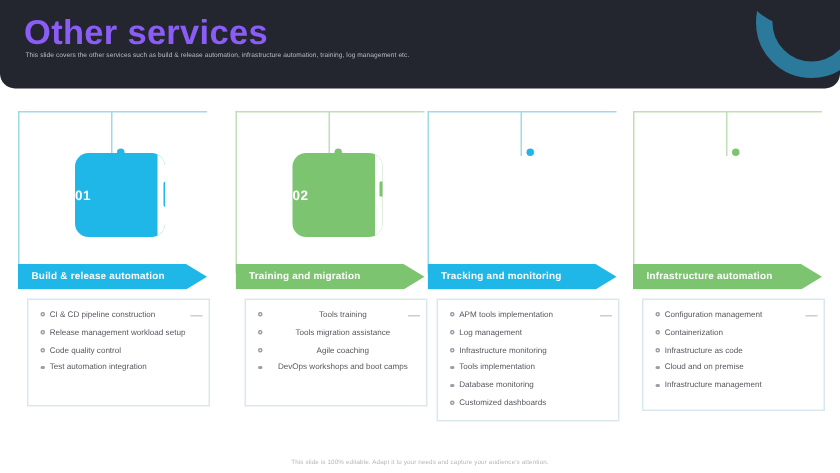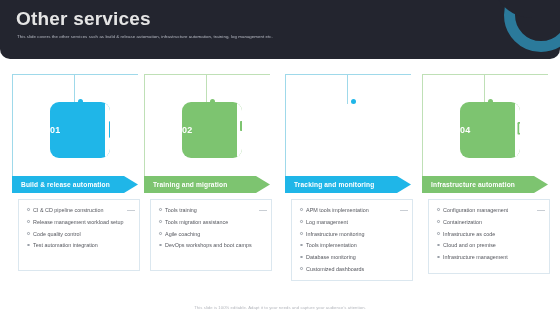--- a/index.html
+++ b/index.html
@@ -24,31 +24,31 @@
     width:74px;height:74px;border-radius:50%;
     border:11px solid #2b7a9b;
     box-sizing:border-box;
   }
   .ring-mask{
     position:absolute;right:24px;top:-26px;width:44px;height:44px;
     background:#23252f;border-radius:0 0 0 40px;
   }
   .title{
     position:absolute;left:16px;top:8px;
-    color:#e5e5e5;font-size:19px;font-weight:700;letter-spacing:.2px;
+    color:#8b5cf6;font-size:23px;font-weight:700;letter-spacing:.2px;
   }
   .subtitle{
     position:absolute;left:17px;top:34px;width:430px;
     color:#b9bcc6;font-size:4.4px;letter-spacing:.05px;line-height:1.3;
   }
 
   
   .cols{position:absolute;left:0;top:64px;width:560px;height:225px;}
   .col{position:absolute;top:0;width:130px;height:225px;}
-  .col0{left:12px;} .col1{left:144px;} .col2{left:285px;} .col3{left:422px;}
+  .col0{left:12px;} .col1{left:157px;text-align:center;} .col2{left:285px;} .col3{left:422px;}
 
   
   .bracket{position:absolute;left:0;top:10px;width:126px;height:1px;}
   .bracket .hline{position:absolute;left:0;top:0;width:126px;height:1px;}
   .bracket .vleft{position:absolute;left:0;top:0;width:1px;height:108px;}
   .bracket .vmid{position:absolute;left:62px;top:0;width:1px;height:30px;}
 
   
   .card{
     position:absolute;left:38px;top:38px;width:60px;height:56px;
@@ -252,35 +252,20 @@
       </div>
     </div>
 
     <div class="col col3">
       <div class="bracket">
         <div class="hline" style="background:#bfe0b6"></div>
         <div class="vleft" style="background:#bfe0b6"></div>
         <div class="vmid" style="background:#bfe0b6"></div>
       </div>
       <div class="nub" style="background:#7dc470"></div>
-      <div class="card" style="background:#7dc470">
-        <div class="num">04</div>
-        <div class="glyph">
-          <svg width="24" height="24" viewBox="0 0 24 24">
-            <rect x="2.5" y="4" width="19" height="12.6" rx="1.2" fill="#7dc470"></rect>
-            <rect x="4.2" y="5.7" width="15.6" height="9.2" fill="#ffffff"></rect>
-            <rect x="5.4" y="6.8" width="4.4" height="1" fill="#7dc470"></rect>
-            <rect x="5.4" y="8.4" width="3.2" height="1" fill="#7dc470"></rect>
-            <circle cx="14" cy="10.4" r="3.5" fill="none" stroke="#7dc470" stroke-width="1.5"></circle>
-            <rect x="16.2" y="12.3" width="3.4" height="1.5" rx=".7" fill="#7dc470" transform="rotate(42 16.2 12.3)"></rect>
-            <rect x="10.4" y="17.4" width="3.2" height="2" fill="#7dc470"></rect>
-            <rect x="7.4" y="19.2" width="9.2" height="1.4" rx=".6" fill="#7dc470"></rect>
-          </svg>
-        </div>
-      </div>
       <div class="banner" style="background:#7dc470">
         <span>Infrastructure automation</span>
       </div>
       <div class="listbox b4">
         <div class="tickmark"></div>
         <div class="bullet">
             <span class="dot"></span>
             <span class="txt">Configuration management</span>
           </div>
         <div class="bullet">

